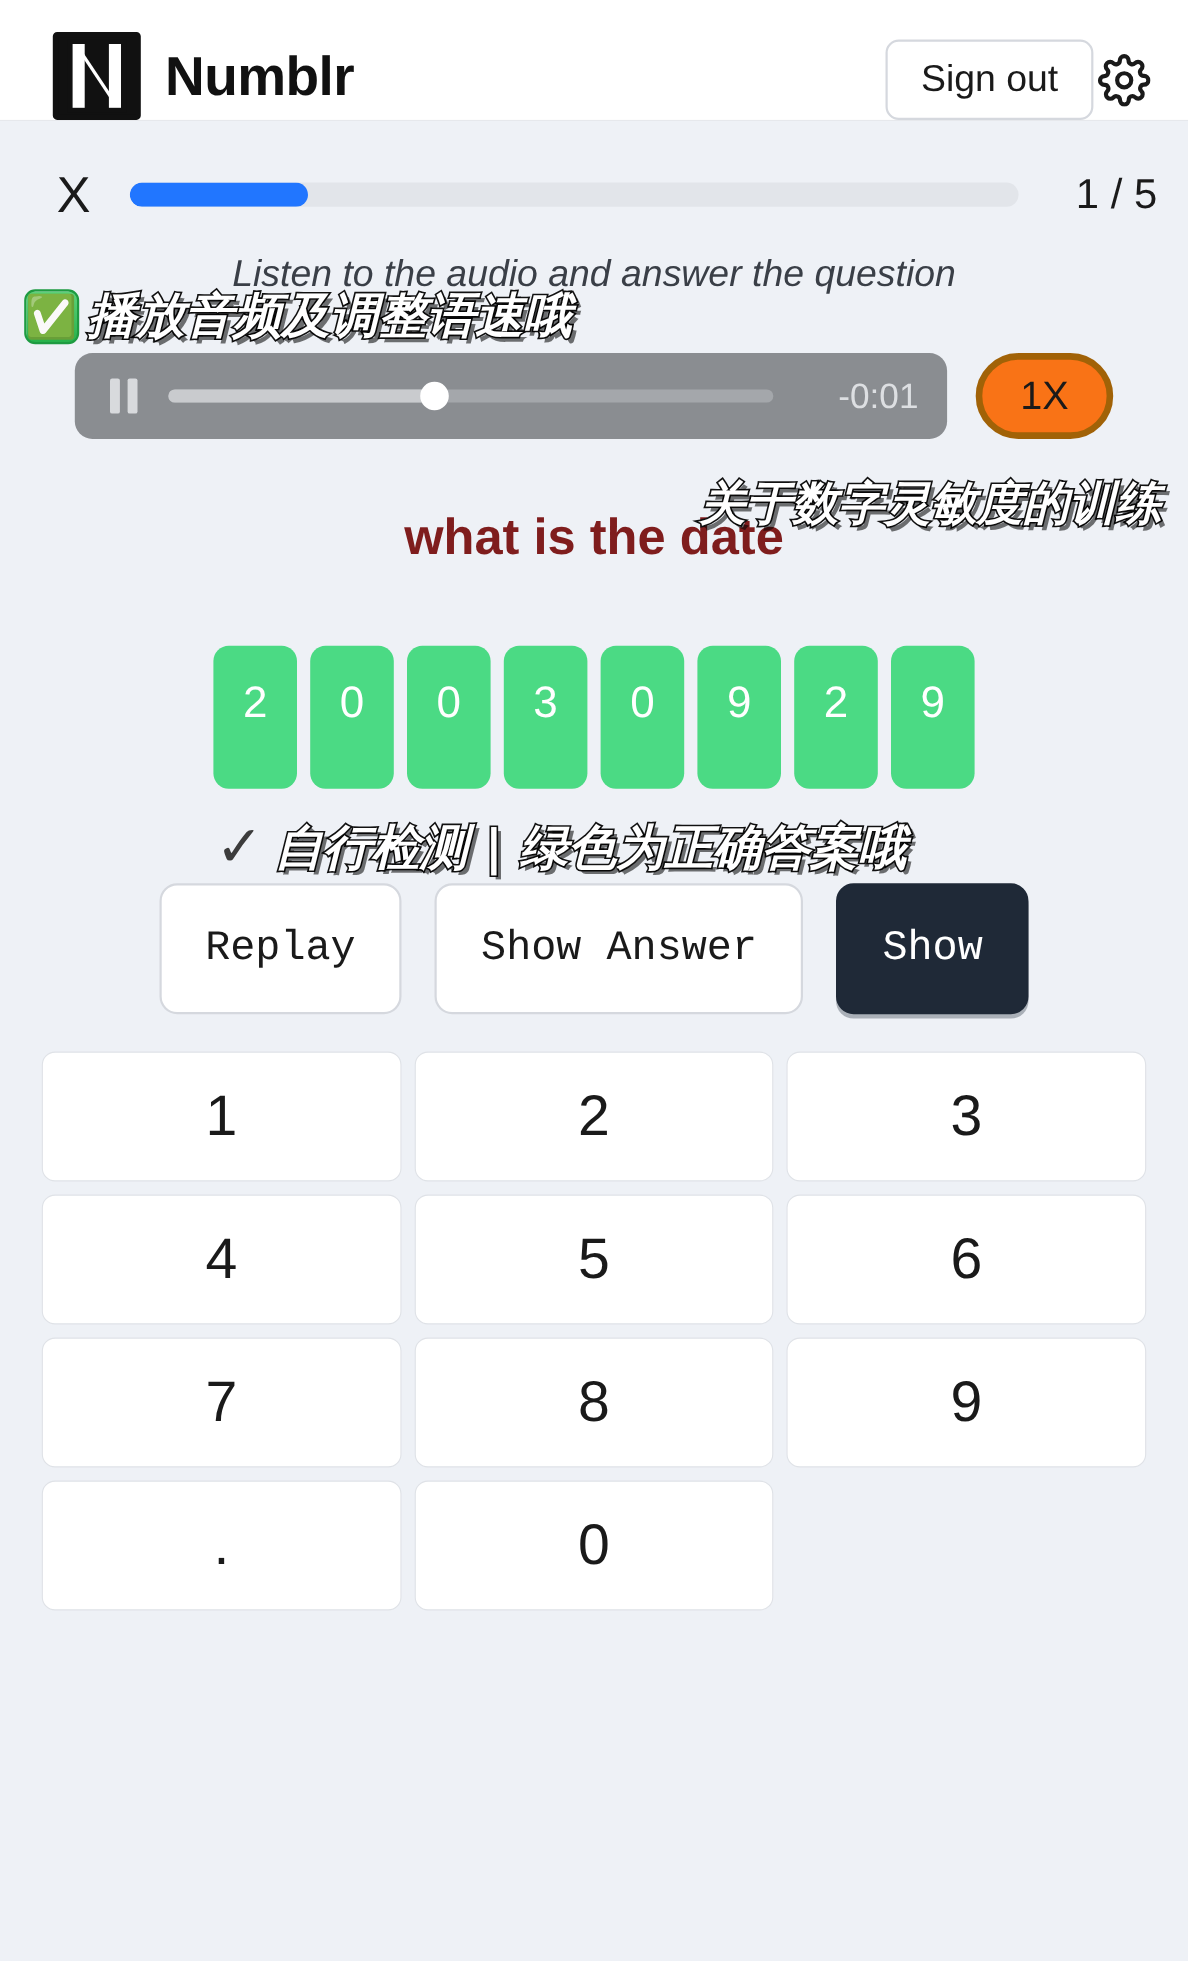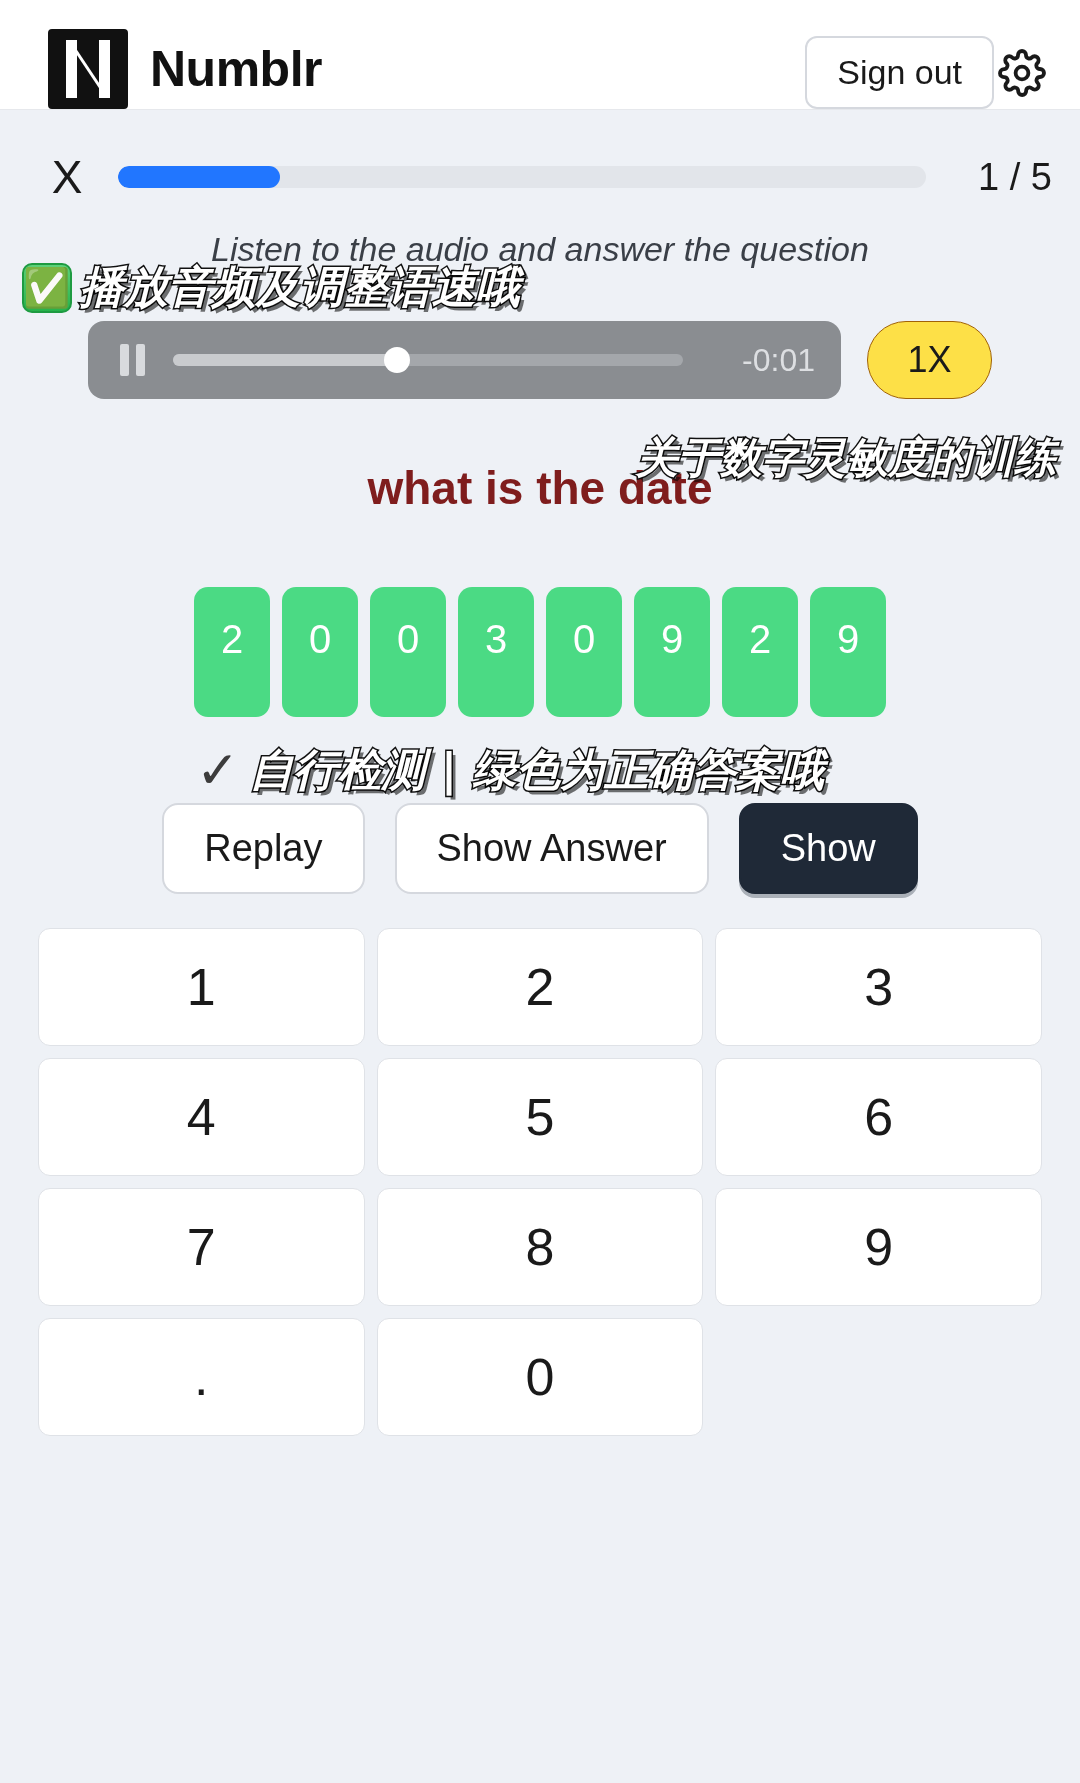--- a/index.html
+++ b/index.html
@@ -154,21 +154,21 @@
     top: 1008px;
     text-align: center;
     font-size: 44px;
   }
 
   
   .audio-row {
     display: flex;
     align-items: center;
     gap: 26px;
-    padding: 0 88px;
+    padding: 0 68px;
     margin-top: 52px;
   }
   .audio-player {
     flex: 1;
     height: 78px;
     background: #8a8d91;
     border-radius: 16px;
     display: flex;
     align-items: center;
     padding: 0 26px;
@@ -209,22 +209,22 @@
   }
   .audio-time {
     font-size: 32px;
     color: #dddfe2;
     min-width: 110px;
     text-align: right;
   }
   .speed-btn {
     width: 125px;
     height: 78px;
-    background: #fde047;
-    border: 1px solid #a16207;
+    background: #f97316;
+    border: 6px solid #a16207;
     border-radius: 39px;
     font-size: 36px;
     color: #1a1a1a;
     cursor: pointer;
     font-family: "Liberation Sans", sans-serif;
   }
 
   
   .question {
     text-align: center;
@@ -257,24 +257,24 @@
 
   
   .actions {
     display: flex;
     justify-content: center;
     gap: 30px;
     margin-top: 86px;
   }
   .btn {
     font-size: 38px;
-    font-family: Liberation Sans, sans-serif;
+    font-family: Liberation Mono, monospace;
     border-radius: 16px;
     cursor: pointer;
-    padding: 22px 40px;
+    padding: 36px 40px;
   }
   .btn-light {
     background: #ffffff;
     border: 2px solid #d5d8de;
     color: #1a1a1a;
   }
   .btn-dark {
     background: #1f2937;
     border: 2px solid #1f2937;
     color: #ffffff;

